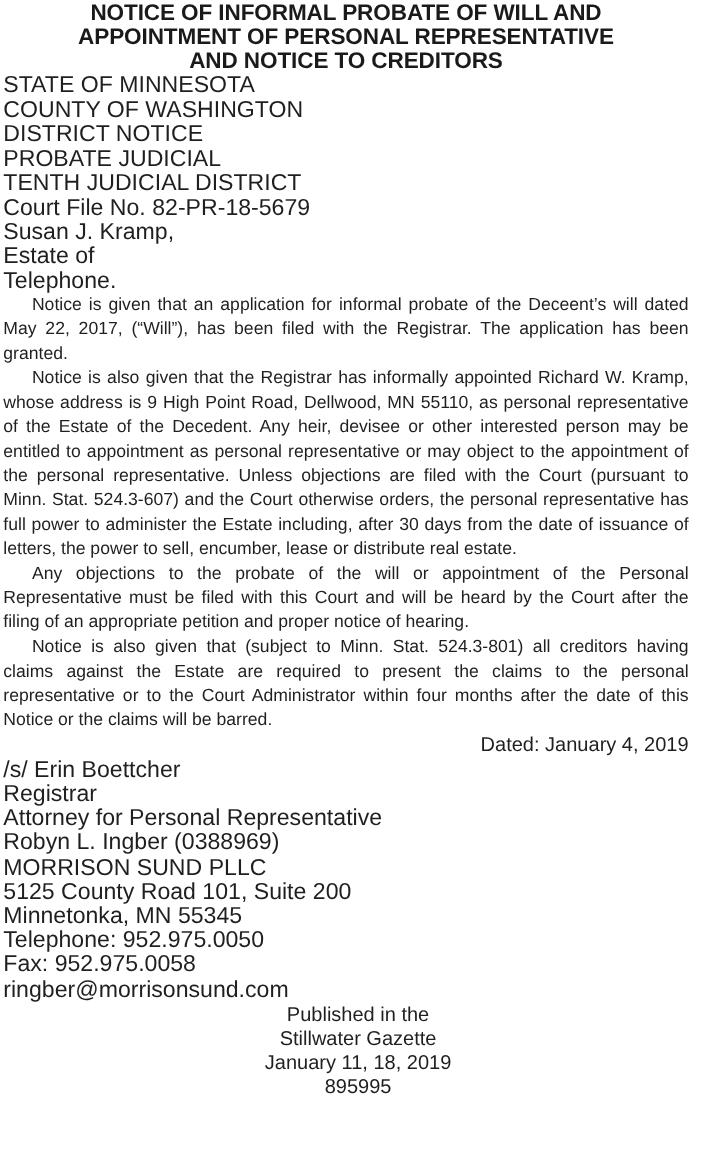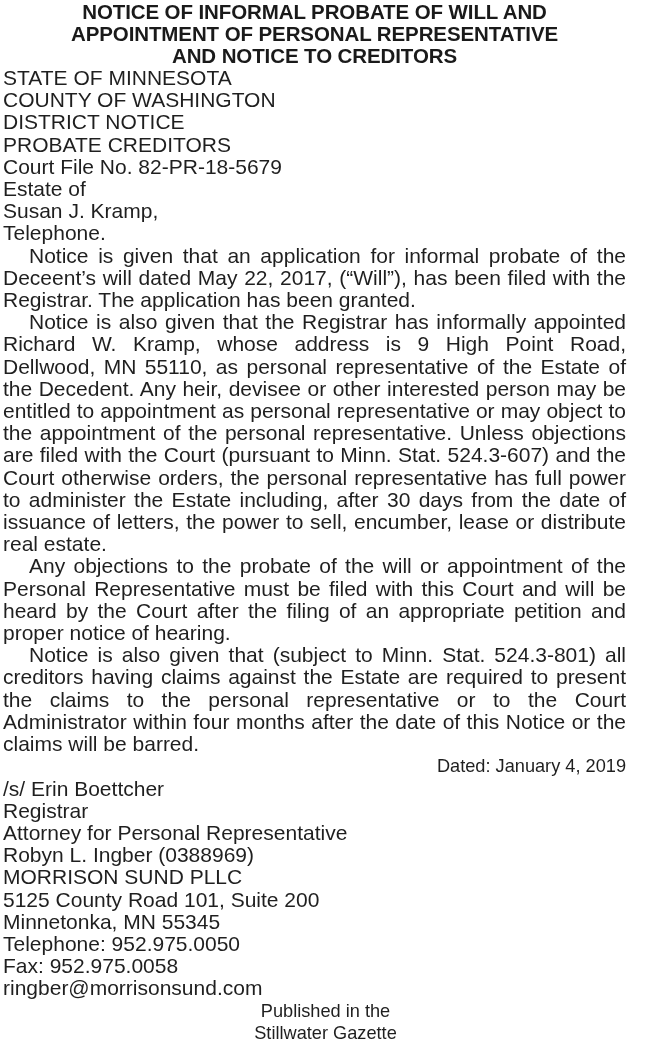--- a/index.html
+++ b/index.html
@@ -31,21 +31,21 @@
     }
     .title span { display: block; }
     .caption-line, .sig-line {
       display: block;
       font-size: 21px;
       line-height: 22.2px;
       white-space: nowrap;
     }
     .para {
       margin: 0;
-      font-size: 21px;
+      font-size: 16px;
       line-height: 22.2px;
       text-align: justify;
       text-indent: 26px;
       hyphens: manual;
     }
     .dated {
       display: block;
       font-size: 18.2px;
       line-height: 22.2px;
       padding-left: 26px;
@@ -69,24 +69,25 @@
   <h1 class="title">
     <span>NOTICE OF INFORMAL PROBATE OF WILL AND</span>
     <span>APPOINTMENT OF PERSONAL REPRESENTATIVE</span>
     <span>AND NOTICE TO CREDITORS</span>
   </h1>
 
   <div>
     <span class="caption-line">STATE OF MINNESOTA</span>
     <span class="caption-line">COUNTY OF WASHINGTON</span>
     <span class="caption-line">DISTRICT NOTICE</span>
-    <span class="caption-line">PROBATE CREDITORS</span>
+    <span class="caption-line">PROBATE JUDICIAL</span>
+    <span class="caption-line">TENTH JUDICIAL DISTRICT</span>
     <span class="caption-line">Court File No. 82-PR-18-5679</span>
+    <span class="caption-line">Susan J. Kramp,</span>
     <span class="caption-line">Estate of</span>
-    <span class="caption-line">Susan J. Kramp,</span>
     <span class="caption-line">Telephone.</span>
   </div>
 
   <div>
     <p class="para">Notice is given that an application for informal probate of the Dece­ent’s will dated May 22, 2017, (“Will”), has been filed with the Registrar. The application has been granted.</p>
     <p class="para">Notice is also given that the Registrar has informally appointed Richard W. Kramp, whose address is 9 High Point Road, Dellwood, MN 55110, as personal representative of the Estate of the Decedent. Any heir, devisee or other interested person may be entitled to appointment as personal representative or may object to the appointment of the personal represen­tative. Unless objections are filed with the Court (pursuant to Minn. Stat. 524.3-607) and the Court otherwise orders, the personal representative has full power to administer the Estate including, after 30 days from the date of issuance of letters, the power to sell, encumber, lease or distribute real estate.</p>
     <p class="para">Any objections to the probate of the will or appointment of the Personal Representative must be filed with this Court and will be heard by the Court after the filing of an appropriate petition and proper notice of hearing.</p>
     <p class="para">Notice is also given that (subject to Minn. Stat. 524.3-801) all creditors having claims against the Estate are required to present the claims to the personal representative or to the Court Administrator within four months after the date of this Notice or the claims will be barred.</p>
     <span class="dated">Dated: January 4, 2019</span>
   </div>

